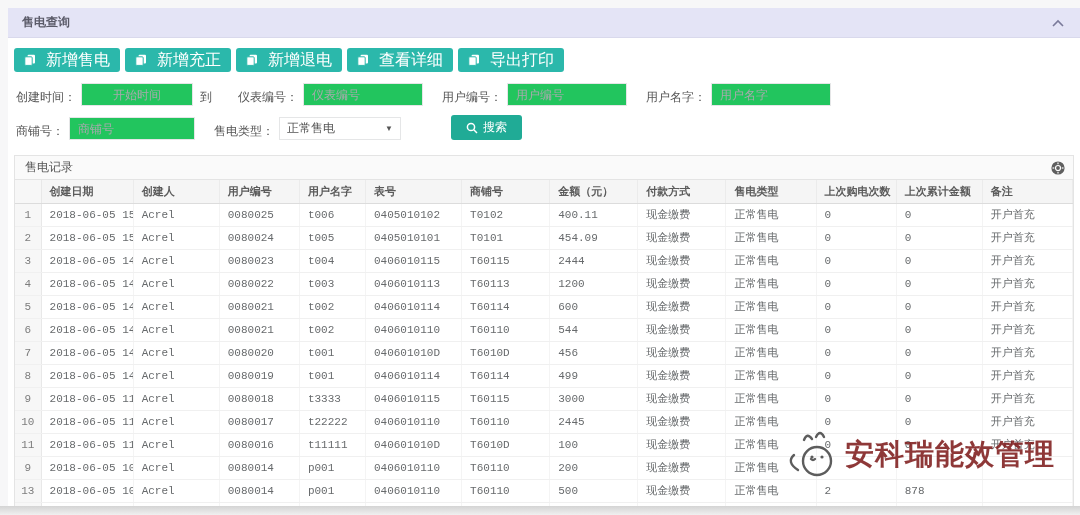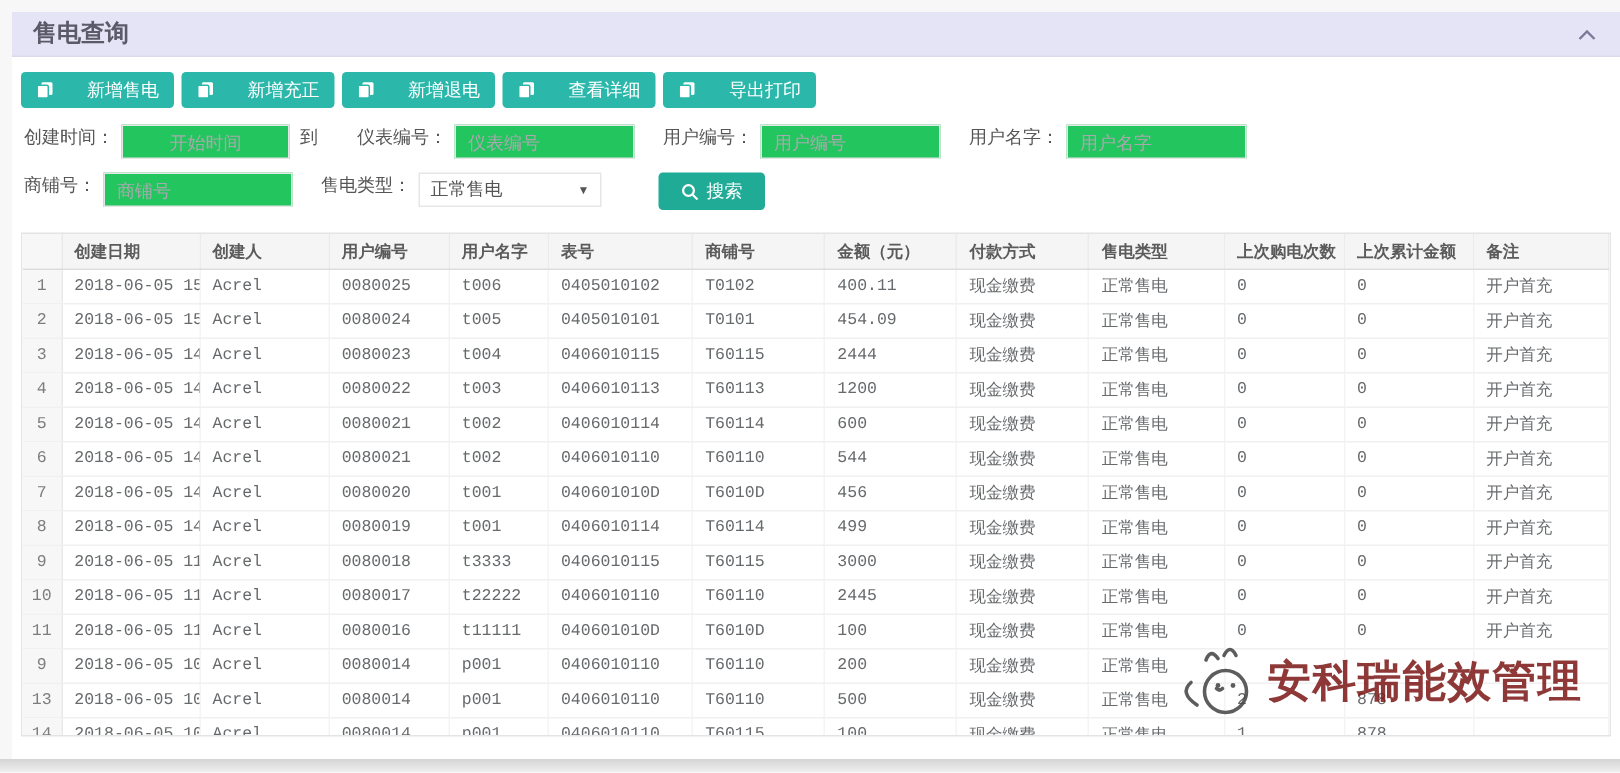--- a/index.html
+++ b/index.html
@@ -10,44 +10,44 @@
     font-family:"Liberation Sans", sans-serif;
   }
   .bottom-strip { position:absolute; left:0; top:506px; width:1080px; height:9px;
     background:linear-gradient(#d4d4d4,#f0f0f0); }
 
   .main { position:absolute; left:8px; top:8px; width:1072px; height:498px;
     background:#fff; overflow:hidden; }
 
   .title-bar { height:30px; background:#e4e4f6; border-bottom:1px solid #d9d9ec;
     display:flex; align-items:center; justify-content:space-between; padding:0 16px 0 14px; }
-  .title-bar .ttl { font-size:16px; font-weight:bold; color:#5a5a68; }
+  .title-bar .ttl { font-size:12px; font-weight:bold; color:#5a5a68; }
 
   .toolbar { display:flex; gap:5px; padding:10px 0 0 6px; }
   .tbtn { height:24px; background:var(--teal,#2bb8ab); color:#fff; border:none; border-radius:3px;
-    font-size:12px; display:flex; align-items:center; gap:22px; padding:0 10px;
+    font-size:16px; display:flex; align-items:center; gap:10px; padding:0 10px;
     font-family:inherit; cursor:pointer; }
 
-  .filter-row { display:flex; align-items:flex-start; font-size:12px; color:#555; }
+  .filter-row { display:flex; align-items:flex-end; font-size:12px; color:#555; }
   .filter-row.r1 { margin:11px 0 0 8px; }
   .filter-row.r2 { margin:9px 0 0 8px; }
   .flabel { margin-right:5px; white-space:nowrap; }
   .finput { height:23px; border:1px solid #e5e6e7; font-size:12px; color:#555;
     padding:0 8px; font-family:inherit; background:#22c55e; }
   .finput::placeholder { color:#a9a9ad; }
   .date-input { width:112px; text-align:center; }
   .date-input::placeholder { text-align:center; }
   .to-label { margin:0 7px; }
   .w120 { width:120px; }
   .gap { margin-left:19px; }
   .fselect { width:122px; height:23px; border:1px solid #e5e6e7; display:flex;
     align-items:center; justify-content:space-between; padding:0 7px; color:#555;
     background:#fff; cursor:pointer; }
   .fselect .caret { font-size:8px; color:#555; }
-  .search-btn { margin-left:38px; height:25px; background:var(--green,#20ab96); color:#fff;
+  .search-btn { margin-left:50px; height:25px; background:var(--green,#20ab96); color:#fff;
     border:none; border-radius:3px; font-size:12px; display:flex; align-items:center;
     gap:5px; padding:0 15px; font-family:Liberation Sans, sans-serif; cursor:pointer; }
 
   .grid-panel { margin:15px 6px 0 6px; border:1px solid #e4e4e4; }
   .grid-title { height:24px; background:#fafafa; border-bottom:1px solid #e4e4e4;
     display:flex; align-items:center; justify-content:space-between;
     padding:0 8px 0 10px; font-size:12px; color:#555; }
   .table-wrap { height:334px; overflow:hidden; background:#fff;font-family:Liberation Mono, monospace; }
 
   table { border-collapse:collapse; table-layout:fixed; width:1058px;
@@ -139,20 +139,33 @@
     <button class="search-btn">
       <svg width="12" height="12">
         <circle cx="5" cy="5" r="3.6" fill="none" stroke="#fff" stroke-width="1.5"></circle>
         <line x1="7.8" y1="7.8" x2="11" y2="11" stroke="#fff" stroke-width="1.5"></line>
       </svg>
       <span>搜索</span>
     </button>
   </div>
 
   <div class="grid-panel">
+    <div class="grid-title">
+      <span>售电记录</span>
+      <svg width="14" height="14" style="cursor:pointer">
+        <circle cx="7" cy="7" r="6.6" fill="#5f5f5f"></circle>
+        <circle cx="7" cy="7" r="2.5" fill="none" stroke="#fff" stroke-width="1.2"></circle>
+        <g stroke="#fff" stroke-width="1.2">
+          <line x1="7" y1="1.5" x2="7" y2="3.3"></line>
+            <line x1="7" y1="10.7" x2="7" y2="12.5"></line>
+          <line x1="1.5" y1="7" x2="3.3" y2="7"></line>
+            <line x1="10.7" y1="7" x2="12.5" y2="7"></line>
+        </g>
+      </svg>
+    </div>
     <div class="table-wrap">
       <table>
         <colgroup id="cols">
             <col style="width: 26px;">
             <col style="width: 92px;">
             <col style="width: 86px;">
             <col style="width: 80px;">
             <col style="width: 66px;">
             <col style="width: 96px;">
             <col style="width: 88px;">

